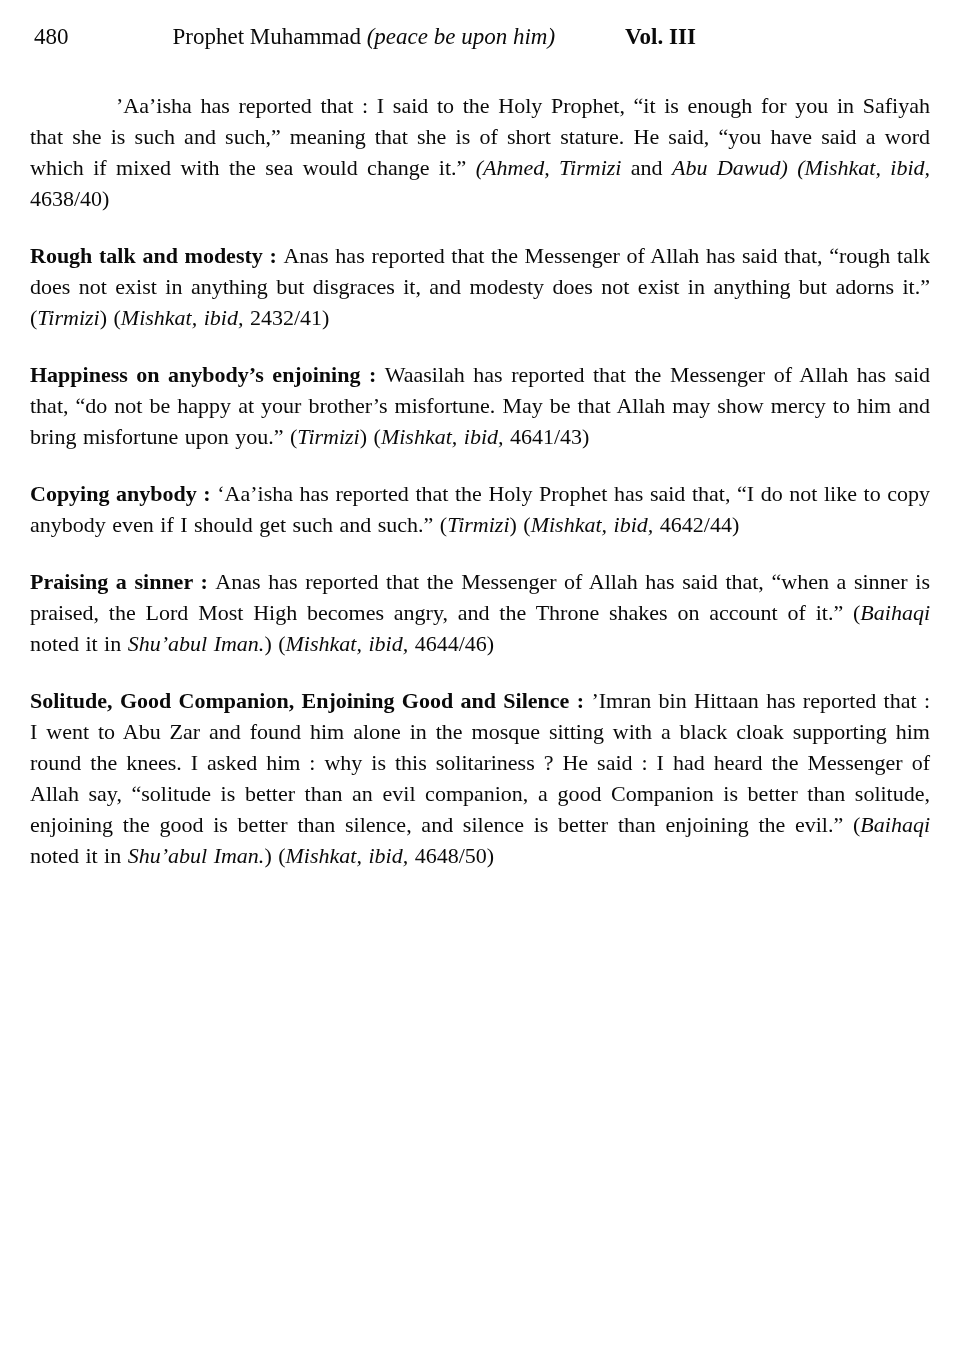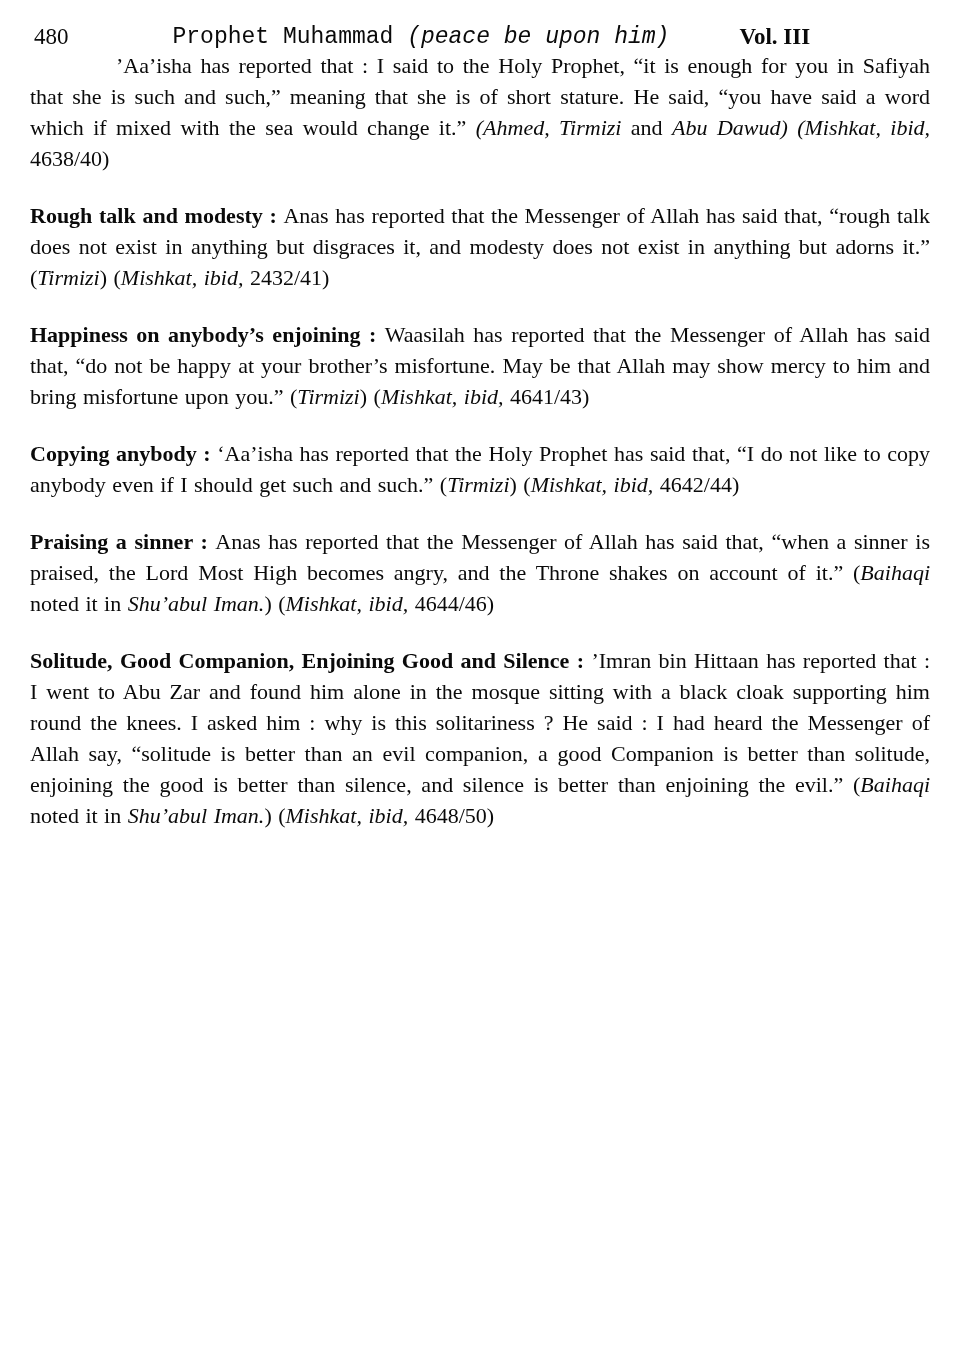--- a/index.html
+++ b/index.html
@@ -12,24 +12,25 @@
   .page {
     width: 960px;
     min-height: 1353px;
     background: #ffffff;
     padding: 24px 30px 60px 30px;
   }
   .page-header {
     display: flex;
     align-items: center;
     font-size: 23px;
+    margin-bottom: 40px;
     white-space: nowrap;
   }
   .page-header .page-number { margin-left: 4px; }
-  .page-header .book-title  { margin-left: 104px; font-family: Liberation Mono, monospace; }
+  .page-header .book-title  { margin-left: 104px; }
   .page-header .volume      { margin-left: 70px; font-weight: bold; }
   .page-body p {
     font-size: 22px;
     line-height: 31px;
     text-align: justify;
     margin-bottom: 26px;
     word-spacing: 1px;
   }
   .page-body p.indent { text-indent: 86px; }
   .seg-bold   { font-weight: bold; }

